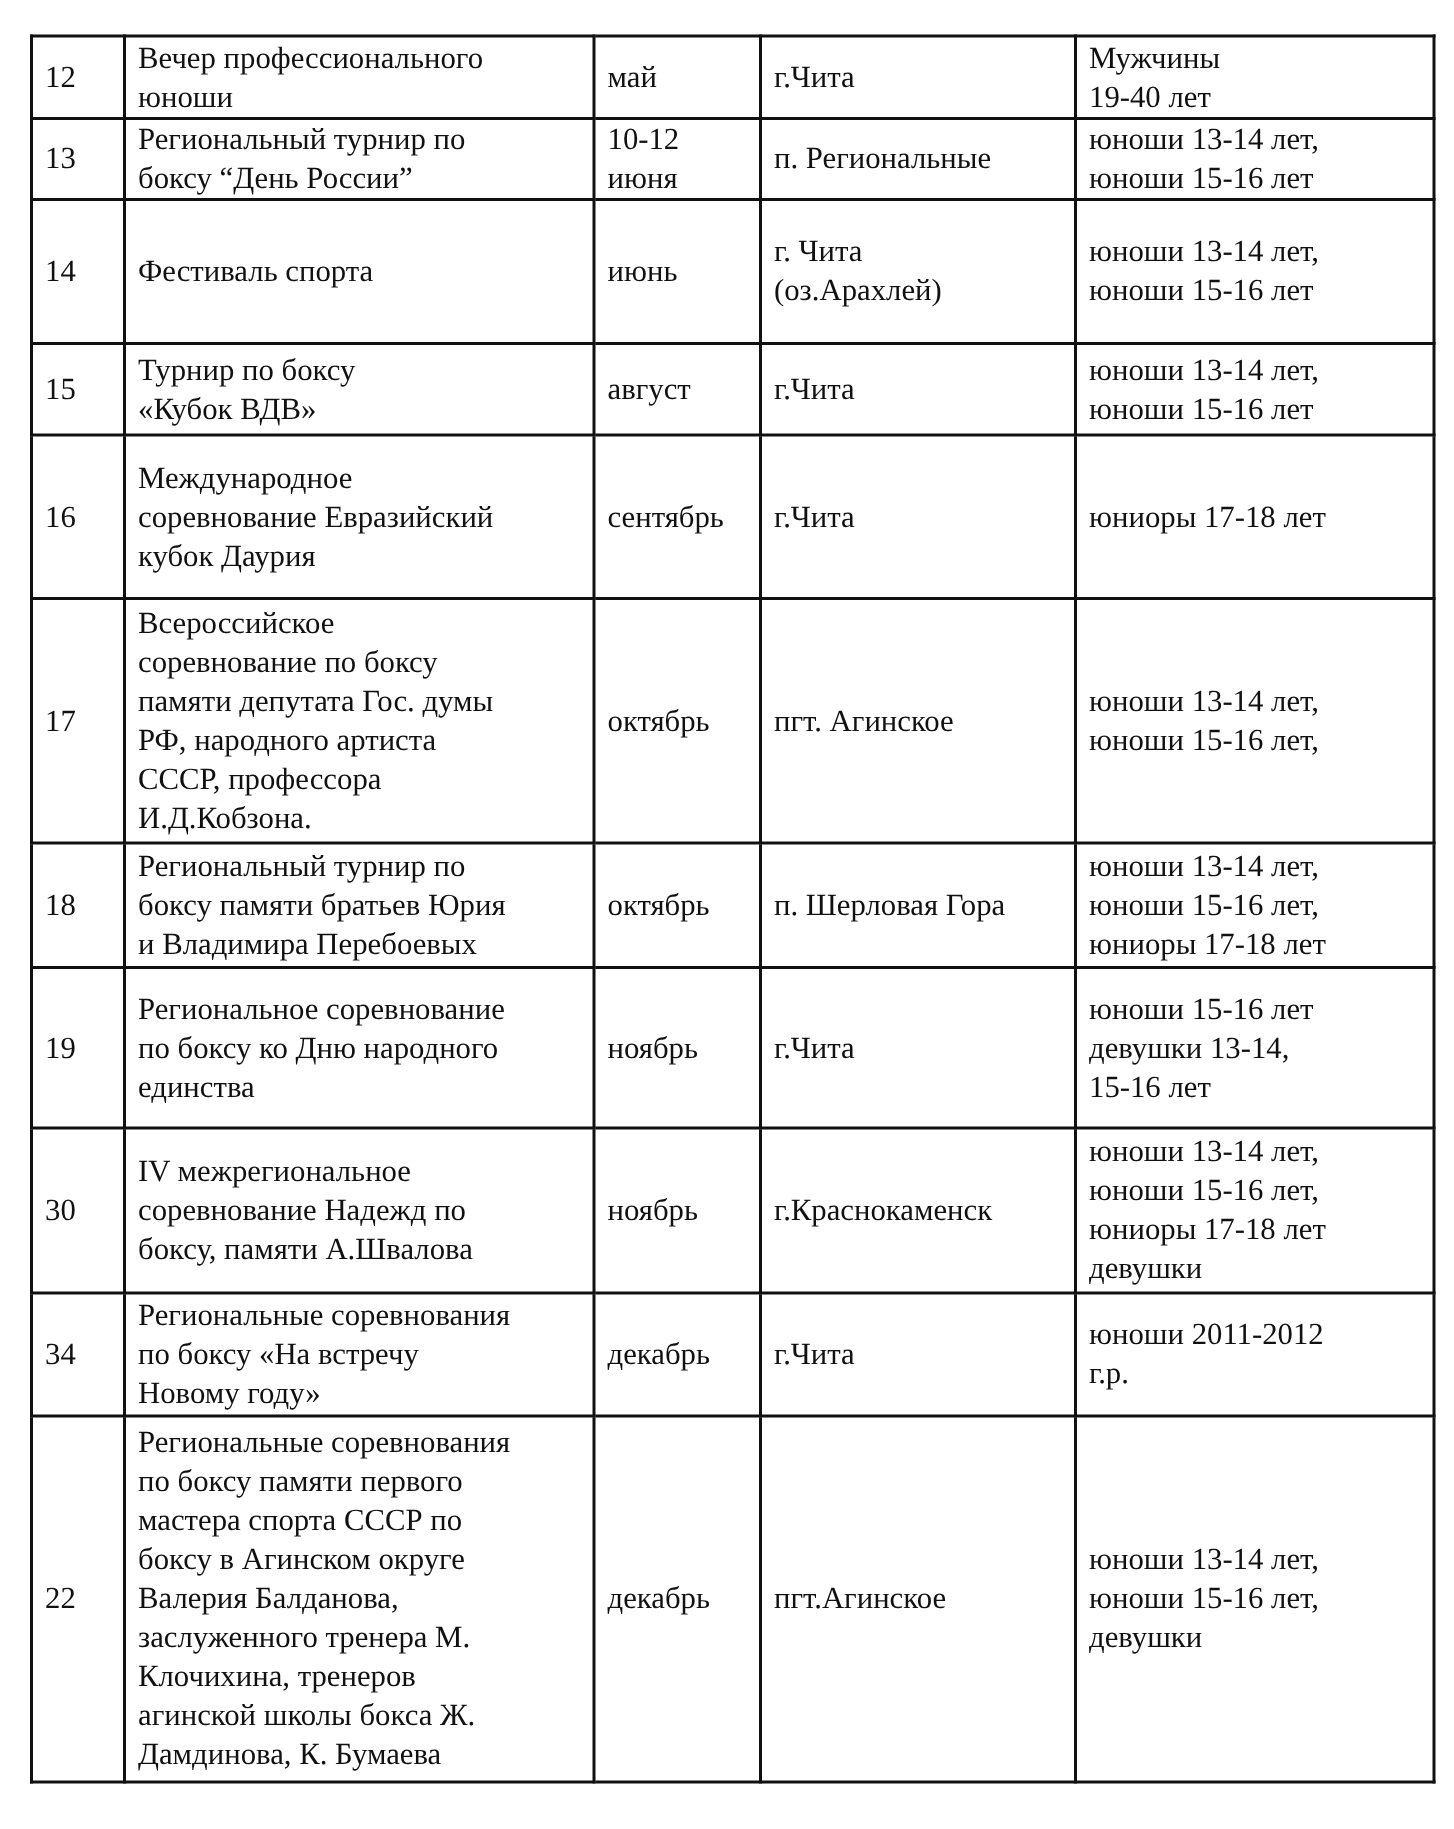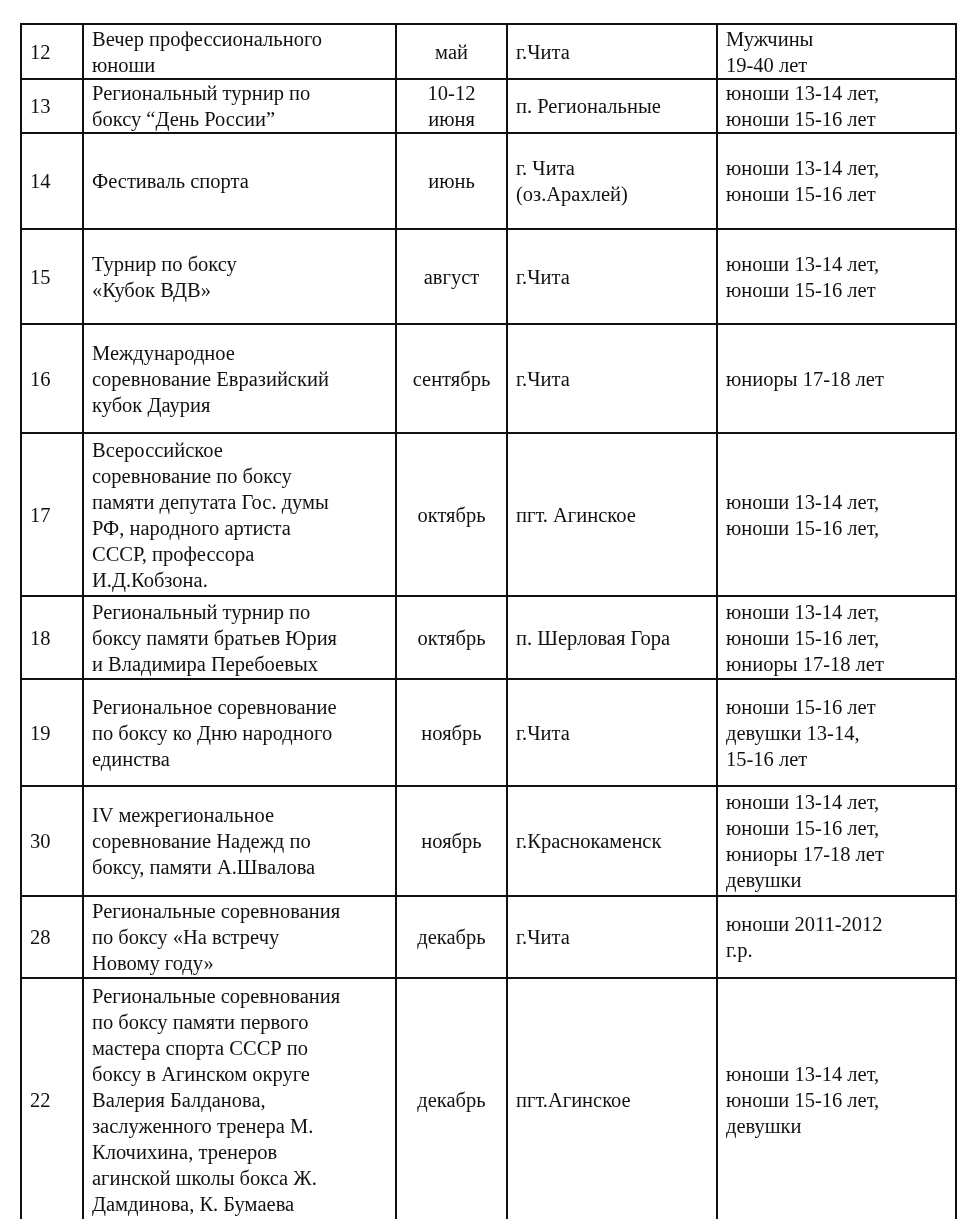--- a/index.html
+++ b/index.html
@@ -10,21 +10,21 @@
     width: 935px; border-collapse: collapse; table-layout: fixed;
     font-size: 20.5px; line-height: 26px;
   }
   table.sched td { border: 2px solid #111; vertical-align: middle; padding: 0 8px; white-space: pre-line; }
   col.c-num { width: 62px; }
   col.c-name { width: 313px; }
   col.c-date { width: 111px; }
   col.c-place { width: 210px; }
   col.c-cat { width: 239px; }
   td.num { vertical-align: top; padding-top: 2px; padding-left: 10px; }
-  td.date { text-align: center; padding: 0 4px; border-radius: 16px; }
+  td.date { text-align: left; padding: 0 4px; border-radius: 16px; }
   td.name { padding-left: 10px; }
   td.top { vertical-align: top; }
 </style>
 </head>
 <body>
 
 <table class="sched">
   <colgroup>
     <col class="c-num">
       <col class="c-name">
@@ -54,21 +54,21 @@
     </tr>
     <tr style="height:96px">
       <td class="num">14</td>
       <td class="name top">Фестиваль спорта</td>
       <td class="date top">июнь</td>
       <td class="top">г. Чита
 (оз.Арахлей)</td>
       <td class="top">юноши 13-14 лет,
 юноши 15-16 лет</td>
     </tr>
-    <tr style="height:95px">
+    <tr style="height:61px">
       <td class="num">15</td>
       <td class="name">Турнир по боксу
 «Кубок ВДВ»</td>
       <td class="date">август</td>
       <td>г.Чита</td>
       <td class="top">юноши 13-14 лет,
 юноши 15-16 лет</td>
     </tr>
     <tr style="height:109px">
       <td class="num">16</td>
@@ -120,21 +120,21 @@
 соревнование  Надежд по
 боксу, памяти А.Швалова</td>
       <td class="date">ноябрь</td>
       <td>г.Краснокаменск</td>
       <td>юноши 13-14 лет,
 юноши 15-16 лет,
 юниоры 17-18 лет
 девушки</td>
     </tr>
     <tr style="height:82px">
-      <td class="num">28</td>
+      <td class="num">34</td>
       <td class="name">Региональные соревнования
 по боксу «На встречу
 Новому году»</td>
       <td class="date">декабрь</td>
       <td>г.Чита</td>
       <td class="top">юноши 2011-2012
 г.р.</td>
     </tr>
     <tr style="height:244px">
       <td class="num">22</td>

